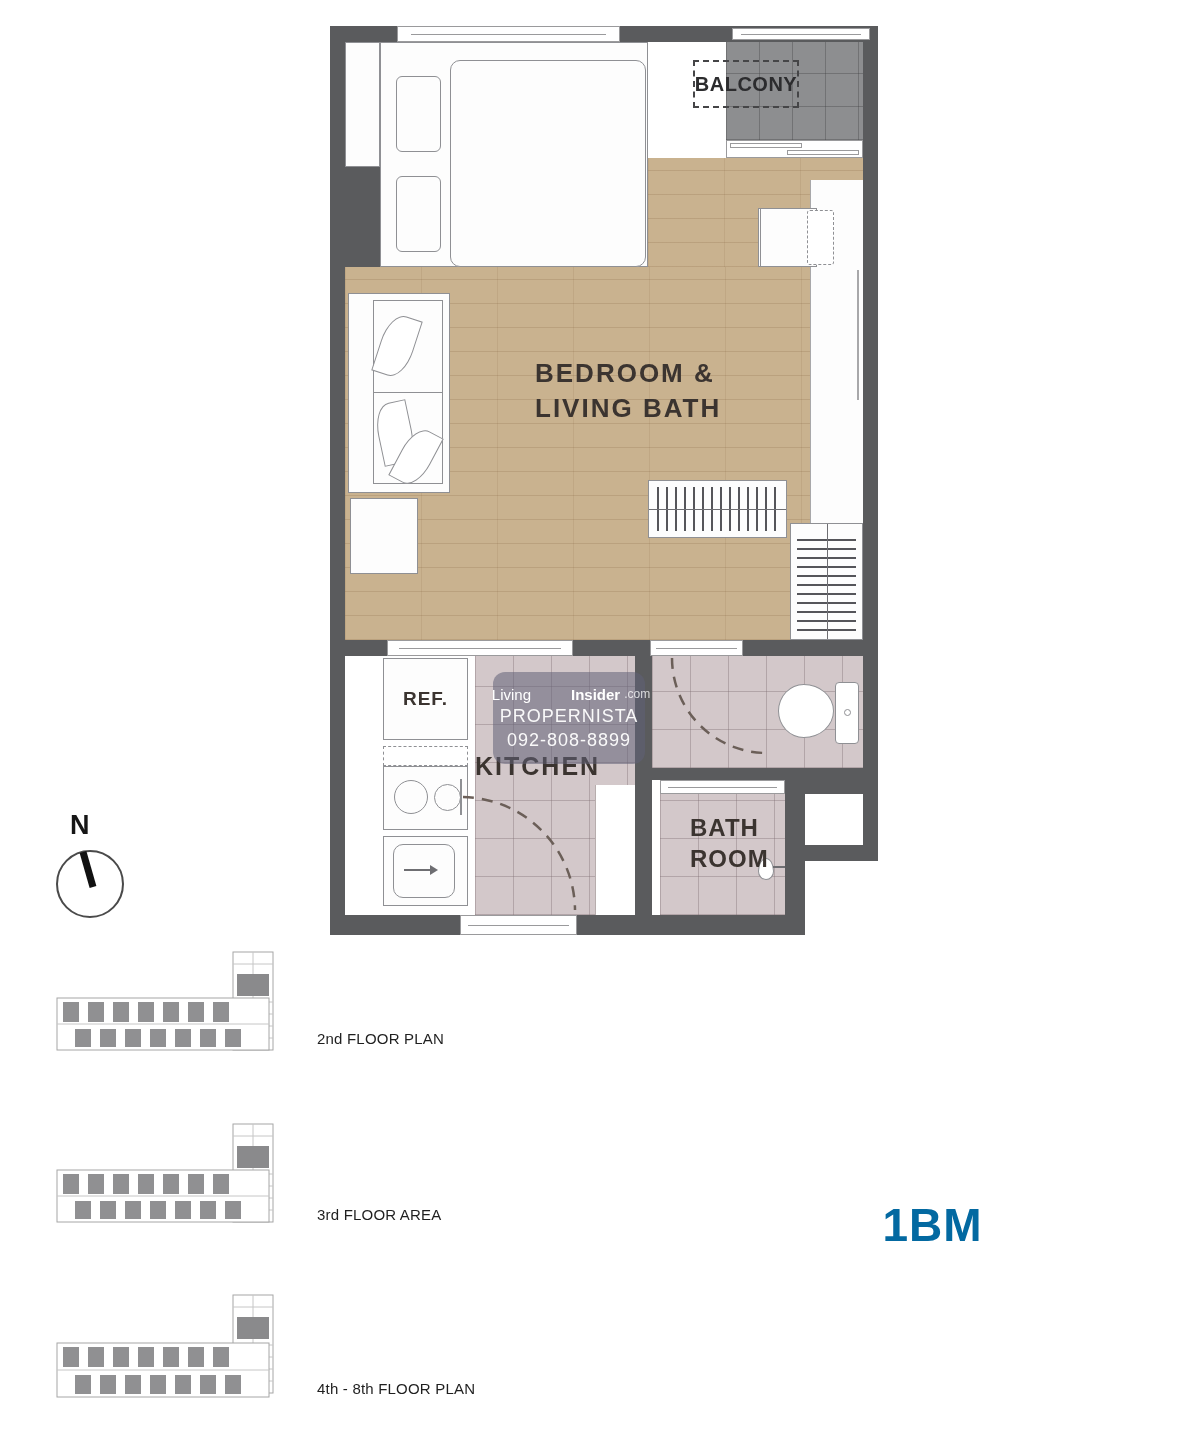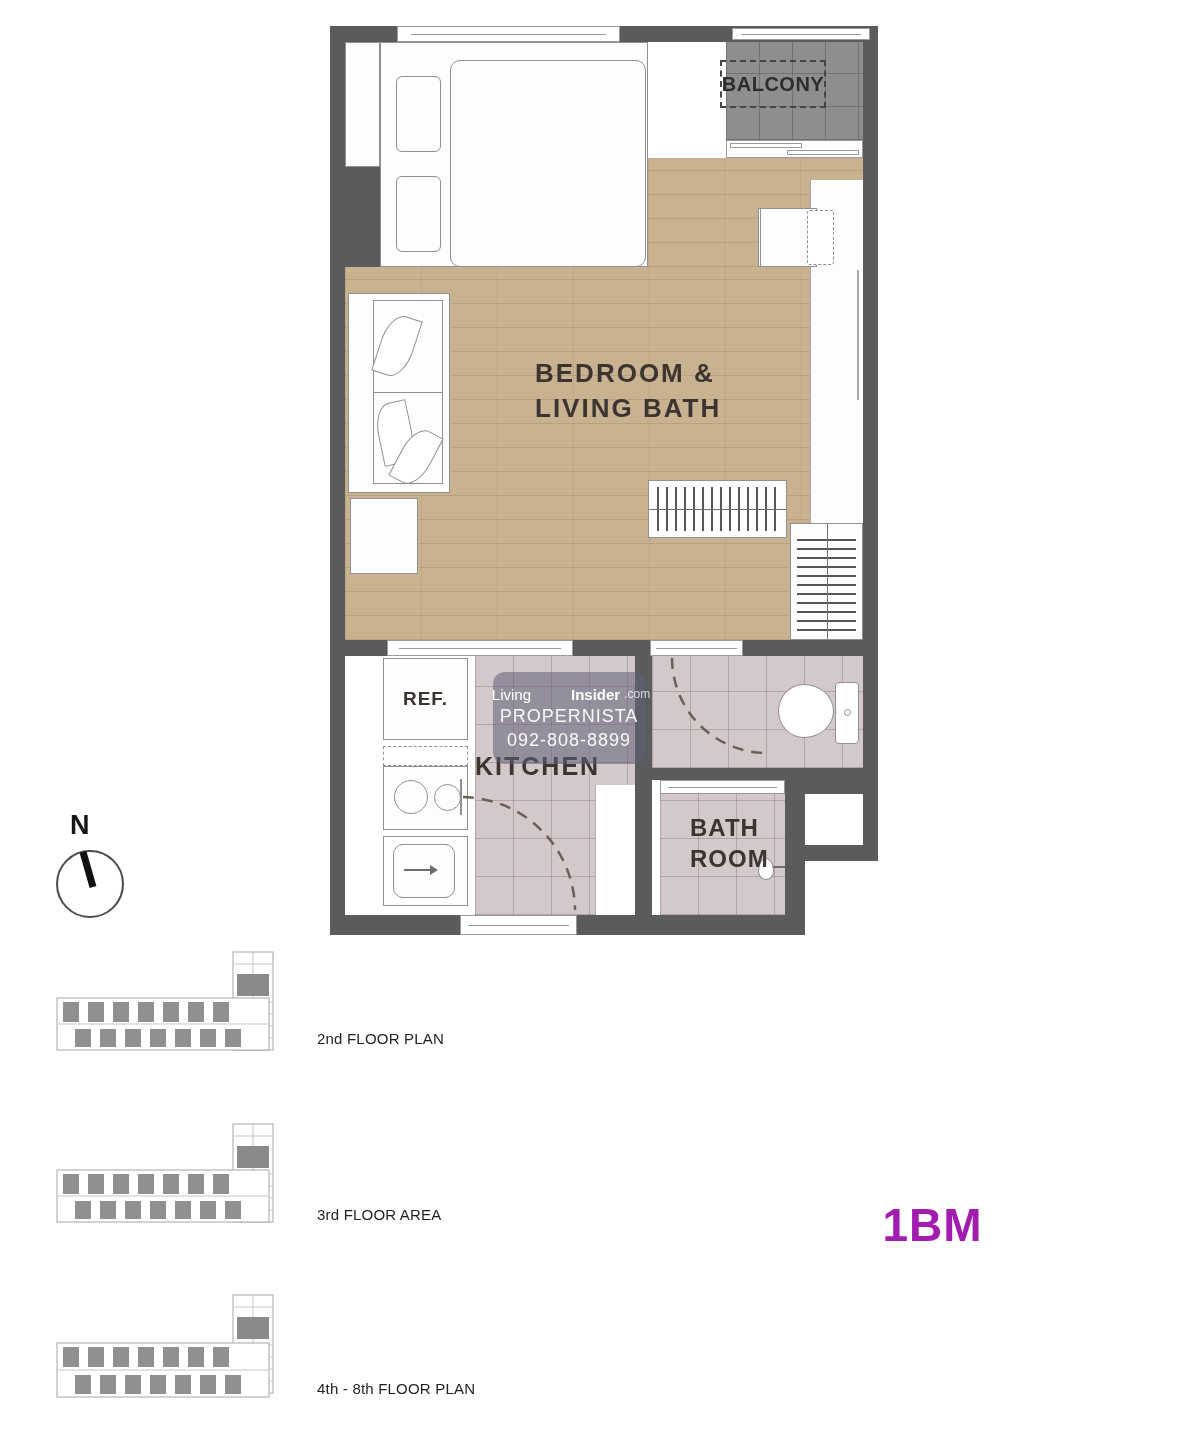--- a/index.html
+++ b/index.html
@@ -48,21 +48,21 @@
 
   
   .compass{position:absolute;left:48px;top:810px;width:84px;height:125px;z-index:2;}
   .compass .n{position:absolute;left:22px;top:0;font-size:27px;font-weight:700;color:#161616;}
 
   
   .thumb-label{position:absolute;font-size:15px;font-weight:400;color:#1f1f1f;letter-spacing:.2px;z-index:2;}
 
   
   .unit-info{position:absolute;left:760px;top:1198px;width:345px;text-align:center;z-index:2;}
-  .unit-code{font-size:46px;font-weight:700;color:#a21caf;letter-spacing:1px;}
+  .unit-code{font-size:46px;font-weight:700;color:#0369a1;letter-spacing:1px;}
   .unit-area{font-size:30px;font-weight:700;color:#1d1d1f;letter-spacing:-.3px;margin-top:6px;}
 </style>
 </head>
 <body>
 
 <div class="page">
 
   <div class="abs" style="left:330px;top:20px;width:548px;height:920px;">
 
     <div class="btile" style="left:396px;top:22px;width:137px;height:98px;"></div>
@@ -148,21 +148,21 @@
     <div class="abs" style="left:448px;top:664px;width:56px;height:54px;background:#fff;border:1.5px solid #8f9094;box-sizing:border-box;border-radius:46% 54% 54% 46% / 50% 50% 50% 50%;z-index:2;"></div>
 
     <div class="abs" style="left:428px;top:838px;width:16px;height:22px;background:#fff;border:1.5px solid #8f9094;border-radius:50% 50% 50% 50%/60% 60% 40% 40%;box-sizing:border-box;z-index:2;"></div>
     <div class="abs" style="left:443px;top:846px;width:12px;height:2px;background:#6e6e72;z-index:2;"></div>
 
     <svg style="position:absolute;left:0;top:0;z-index:5;pointer-events:none;" width="548" height="920" viewBox="0 0 548 920">
       <path d="M 133 777 A 114 114 0 0 1 245 890" fill="none" stroke="#6b5f58" stroke-width="2.5" stroke-dasharray="11 8"></path>
       <path d="M 342 638 A 95 95 0 0 0 437 733" fill="none" stroke="#6b5f58" stroke-width="2.5" stroke-dasharray="11 8"></path>
     </svg>
 
-    <div class="abs" style="left:390px;top:40px;width:106px;height:48px;border:2px dashed #454547;box-sizing:border-box;z-index:5;display:flex;align-items:center;justify-content:center;">
+    <div class="abs" style="left:363px;top:40px;width:106px;height:48px;border:2px dashed #454547;box-sizing:border-box;z-index:5;display:flex;align-items:center;justify-content:center;">
       <span class="lbl" style="position:static;font-size:20px;letter-spacing:.5px;color:#2c2c2e;">BALCONY</span>
     </div>
     <div class="lbl" style="left:205px;top:336px;font-size:26px;letter-spacing:2px;line-height:35px;">
       <div>BEDROOM &amp;</div>
       <div>LIVING BATH</div>
     </div>
     <div class="lbl" style="left:145px;top:732px;font-size:25px;letter-spacing:2px;">KITCHEN</div>
     <div class="lbl" style="left:360px;top:792px;font-size:24px;letter-spacing:1px;line-height:31px;">
       <div>BATH</div>
       <div>ROOM</div>

